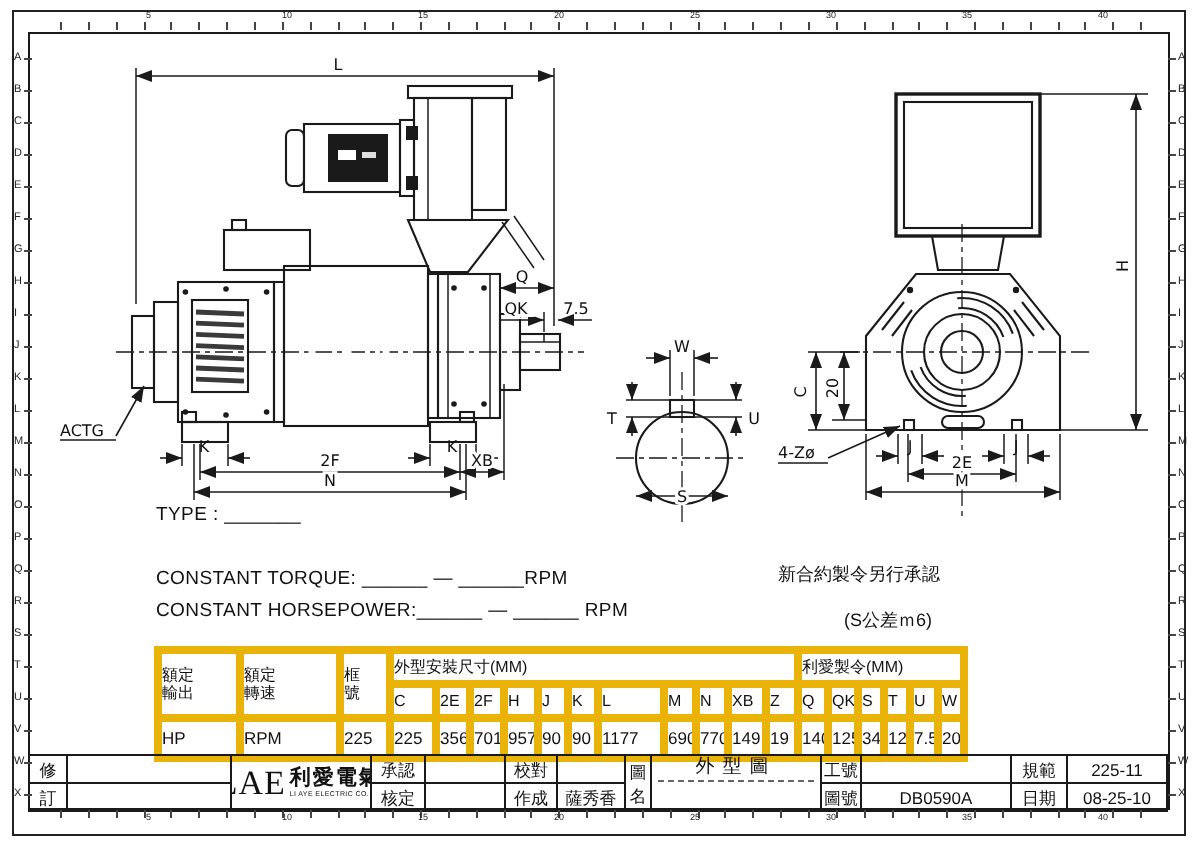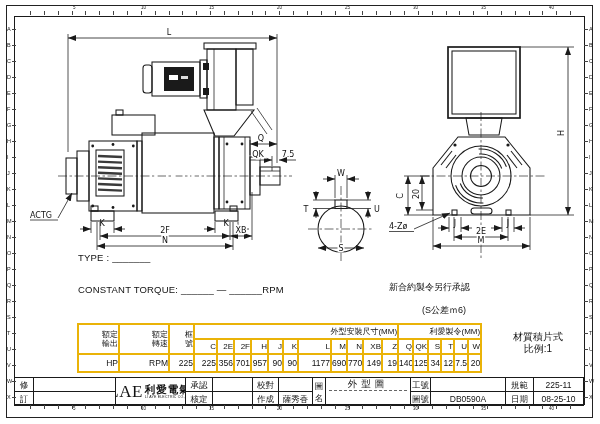--- a/index.html
+++ b/index.html
@@ -17,21 +17,21 @@
   .ext{stroke:#1a1a1a;stroke-width:0.75;fill:none}
   .dim{stroke:#1a1a1a;stroke-width:0.8;fill:none;marker-start:url(#ar);marker-end:url(#ar)}
   .dimE{stroke:#1a1a1a;stroke-width:0.8;fill:none;marker-end:url(#ar)}
   .cl{stroke:#1a1a1a;stroke-width:0.65;fill:none;stroke-dasharray:9 2.5 2.5 2.5}
   .dl{font:8px "DejaVu Sans",sans-serif;fill:#111}
   .halo{paint-order:stroke;stroke:#fff;stroke-width:3px}
   .spec{position:absolute;font-size:9.5px;letter-spacing:.2px;white-space:pre}
   .note{position:absolute;font-size:9px;white-space:pre}
   .mat{position:absolute;left:498px;top:331px;width:80px;font-size:10px;line-height:12px;text-align:center}
   .dimtab{position:absolute;left:77px;top:323px;width:404px;border-collapse:collapse;table-layout:fixed;font-size:8px}
-  .dimtab td{border:2px solid #eab308;text-align:right;padding:0;line-height:9px;height:13px;overflow:hidden}
+  .dimtab td{border:4px solid #eab308;text-align:left;padding:0;line-height:9px;height:13px;overflow:hidden}
   .dimtab tr.r3 td{height:16px;font-size:8.5px;line-height:16px}
   .v2{white-space:pre-line}
   .tb{position:absolute;left:14px;top:377px;width:570px;border-collapse:collapse;table-layout:fixed;font-size:8.5px}
   .tb td{border:1px solid #1a1a1a;text-align:center;padding:0;height:13px;line-height:12px;overflow:hidden}
   .dn{vertical-align:top}
   .dn-top{height:12px;line-height:12px;font-size:9.5px;letter-spacing:4px}
   .dn-dash{border-top:1px dashed #666;margin:0 3px}
   .lae{display:flex;align-items:center;justify-content:center;gap:2px}
   .lae-big{font-family:"Liberation Serif",serif;font-size:17px;line-height:17px;letter-spacing:.5px}
   .lae-col{display:flex;flex-direction:column;align-items:flex-start}
@@ -246,27 +246,24 @@
       <text class="dl halo" x="481" y="234" text-anchor="middle">2E</text>
       <line class="ext" x1="433" y1="217" x2="433" y2="250"></line>
       <line class="ext" x1="530" y1="217" x2="530" y2="250"></line>
       <line class="dim" x1="433" y1="246" x2="530" y2="246"></line>
       <text class="dl halo" x="481" y="243" text-anchor="middle">M</text>
     </g>
   </svg>
 
   <div class="spec" style="left:78px;top:252px">TYPE : _______</div>
   <div class="spec" style="left:78px;top:284px">CONSTANT TORQUE: ______ — ______RPM</div>
+  <div class="spec" style="left:78px;top:300px">CONSTANT HORSEPOWER:______ — ______ RPM</div>
 
   <div class="note" style="left:389px;top:281px">新合約製令另行承認</div>
   <div class="note" style="left:422px;top:304px">(S公差ｍ6)</div>
-  <div class="mat">
-    <div>材質積片式</div>
-    <div>比例:1</div>
-  </div>
 
   <table class="dimtab">
     <colgroup>
       <col style="width:41px">
         <col style="width:50px">
         <col style="width:25px">
       <col style="width:23px">
         <col style="width:17px">
         <col style="width:17px">
         <col style="width:17px">

